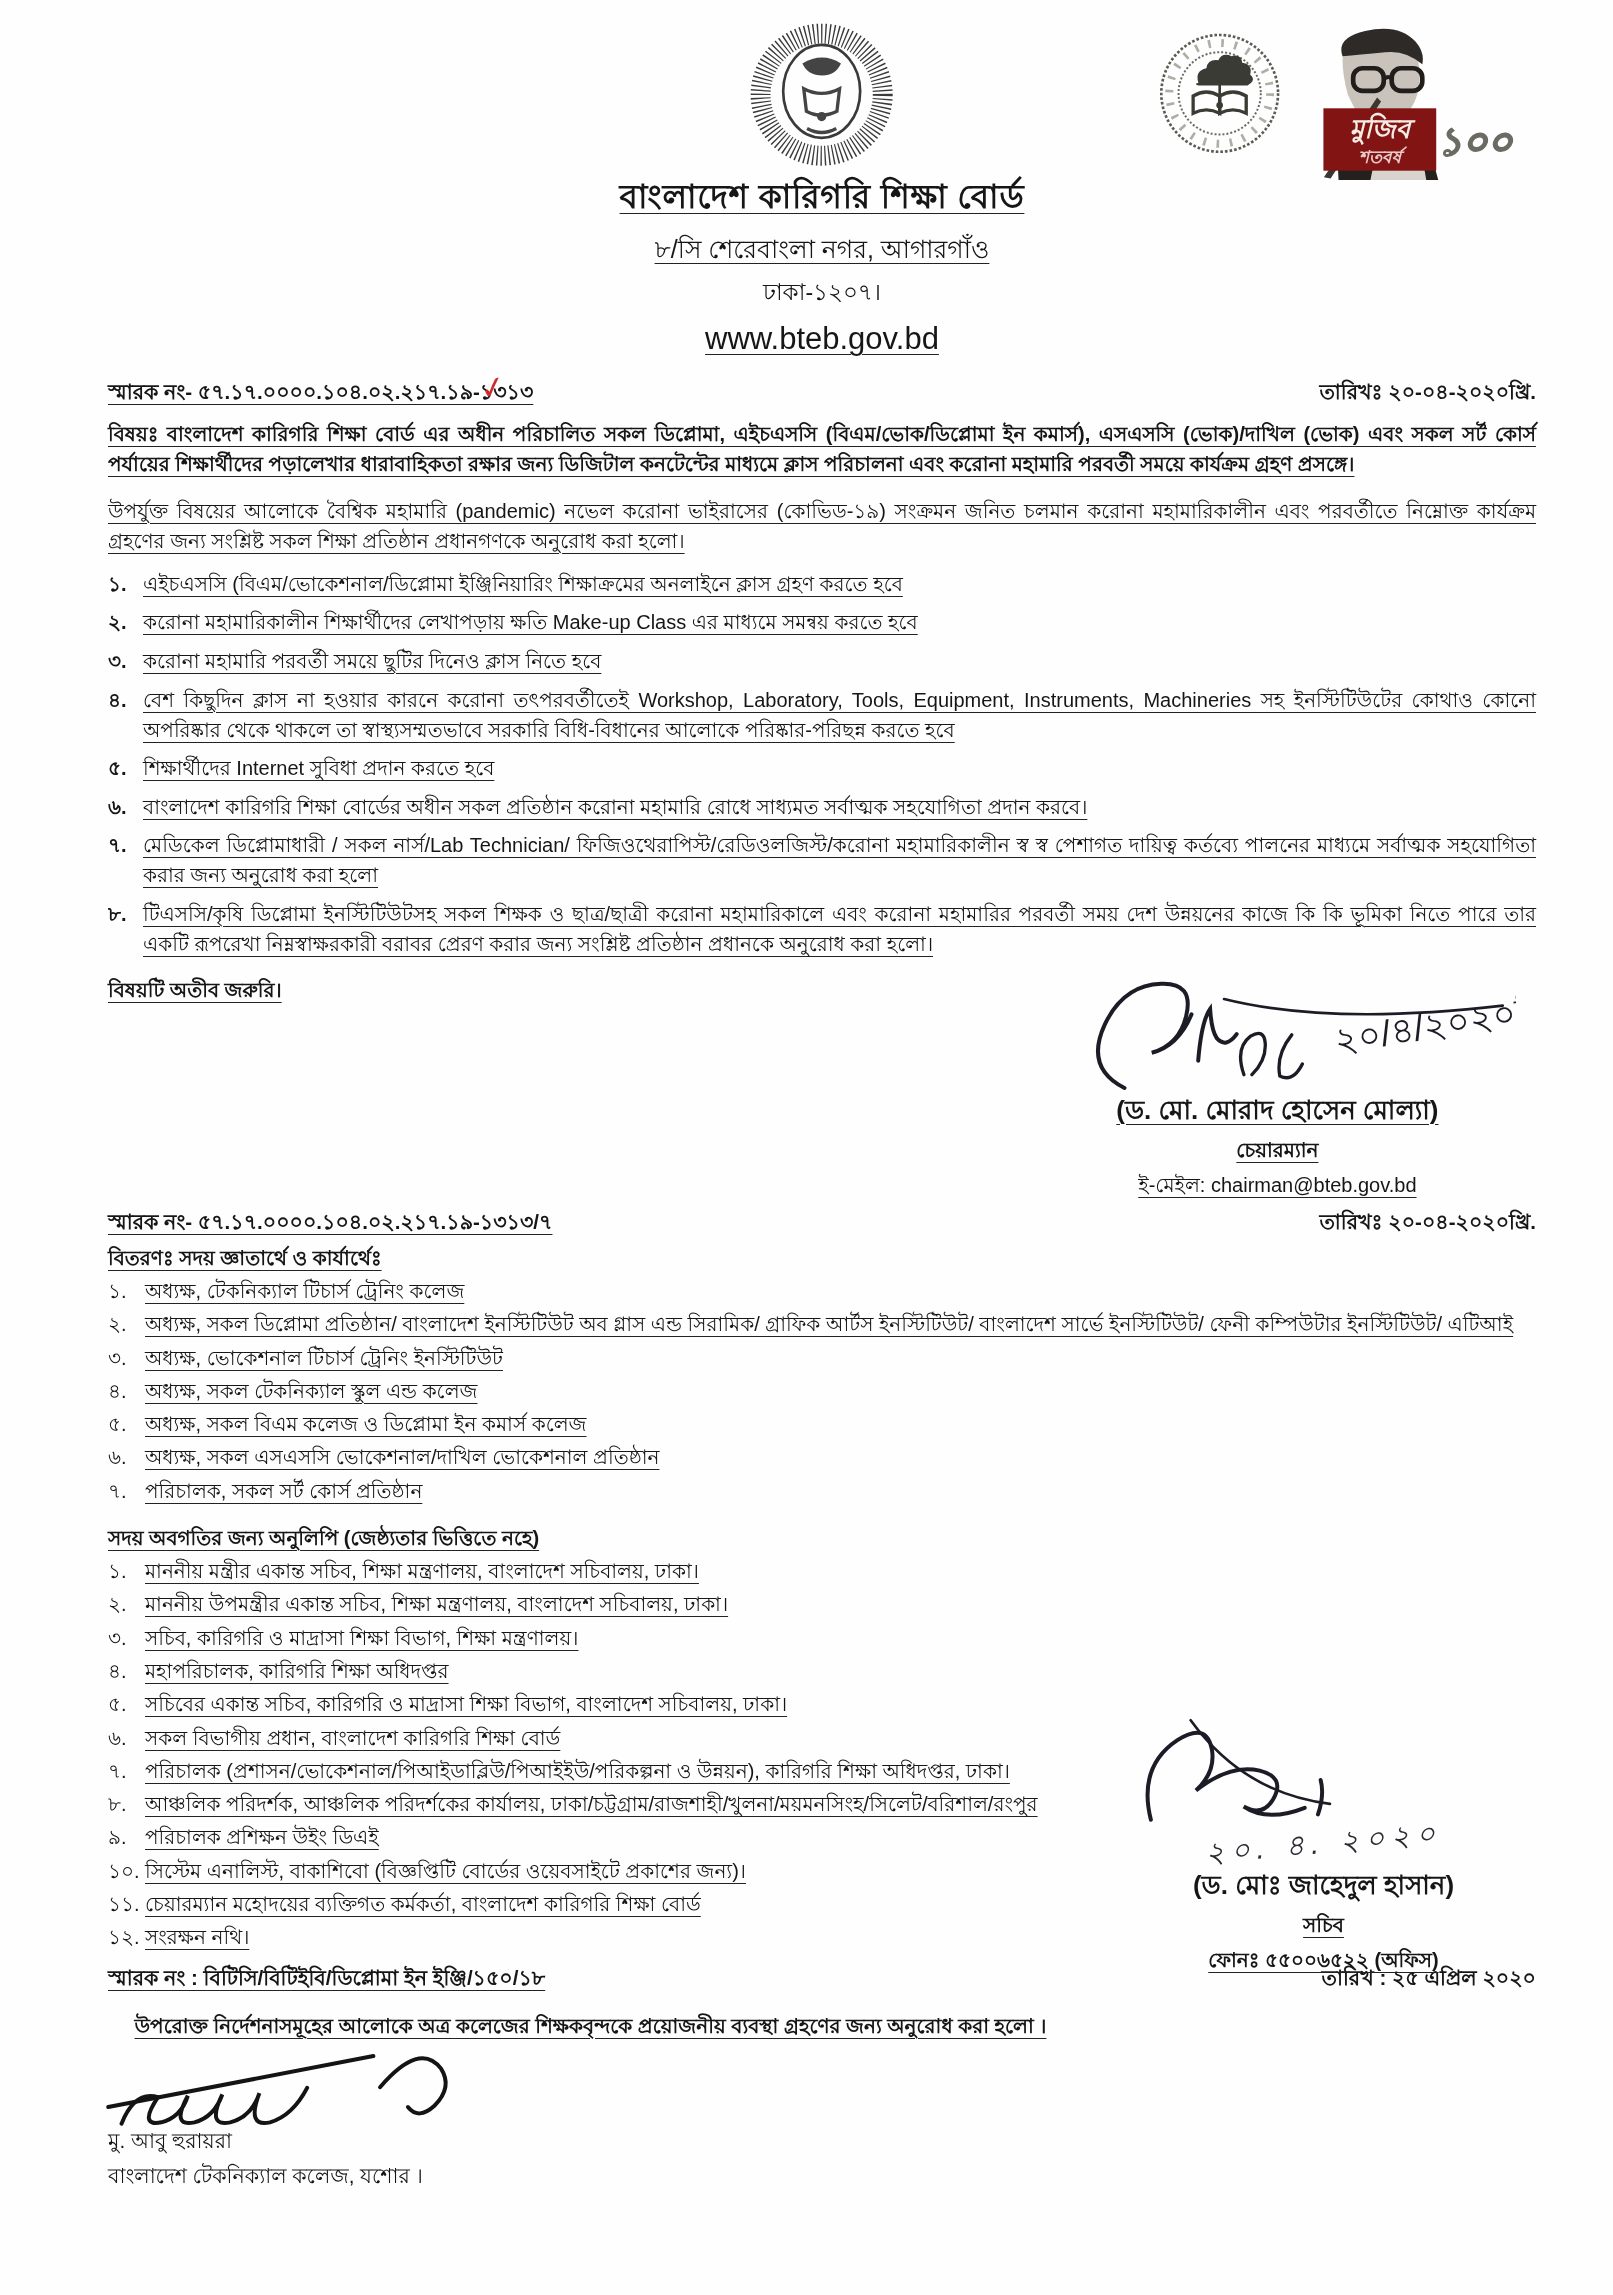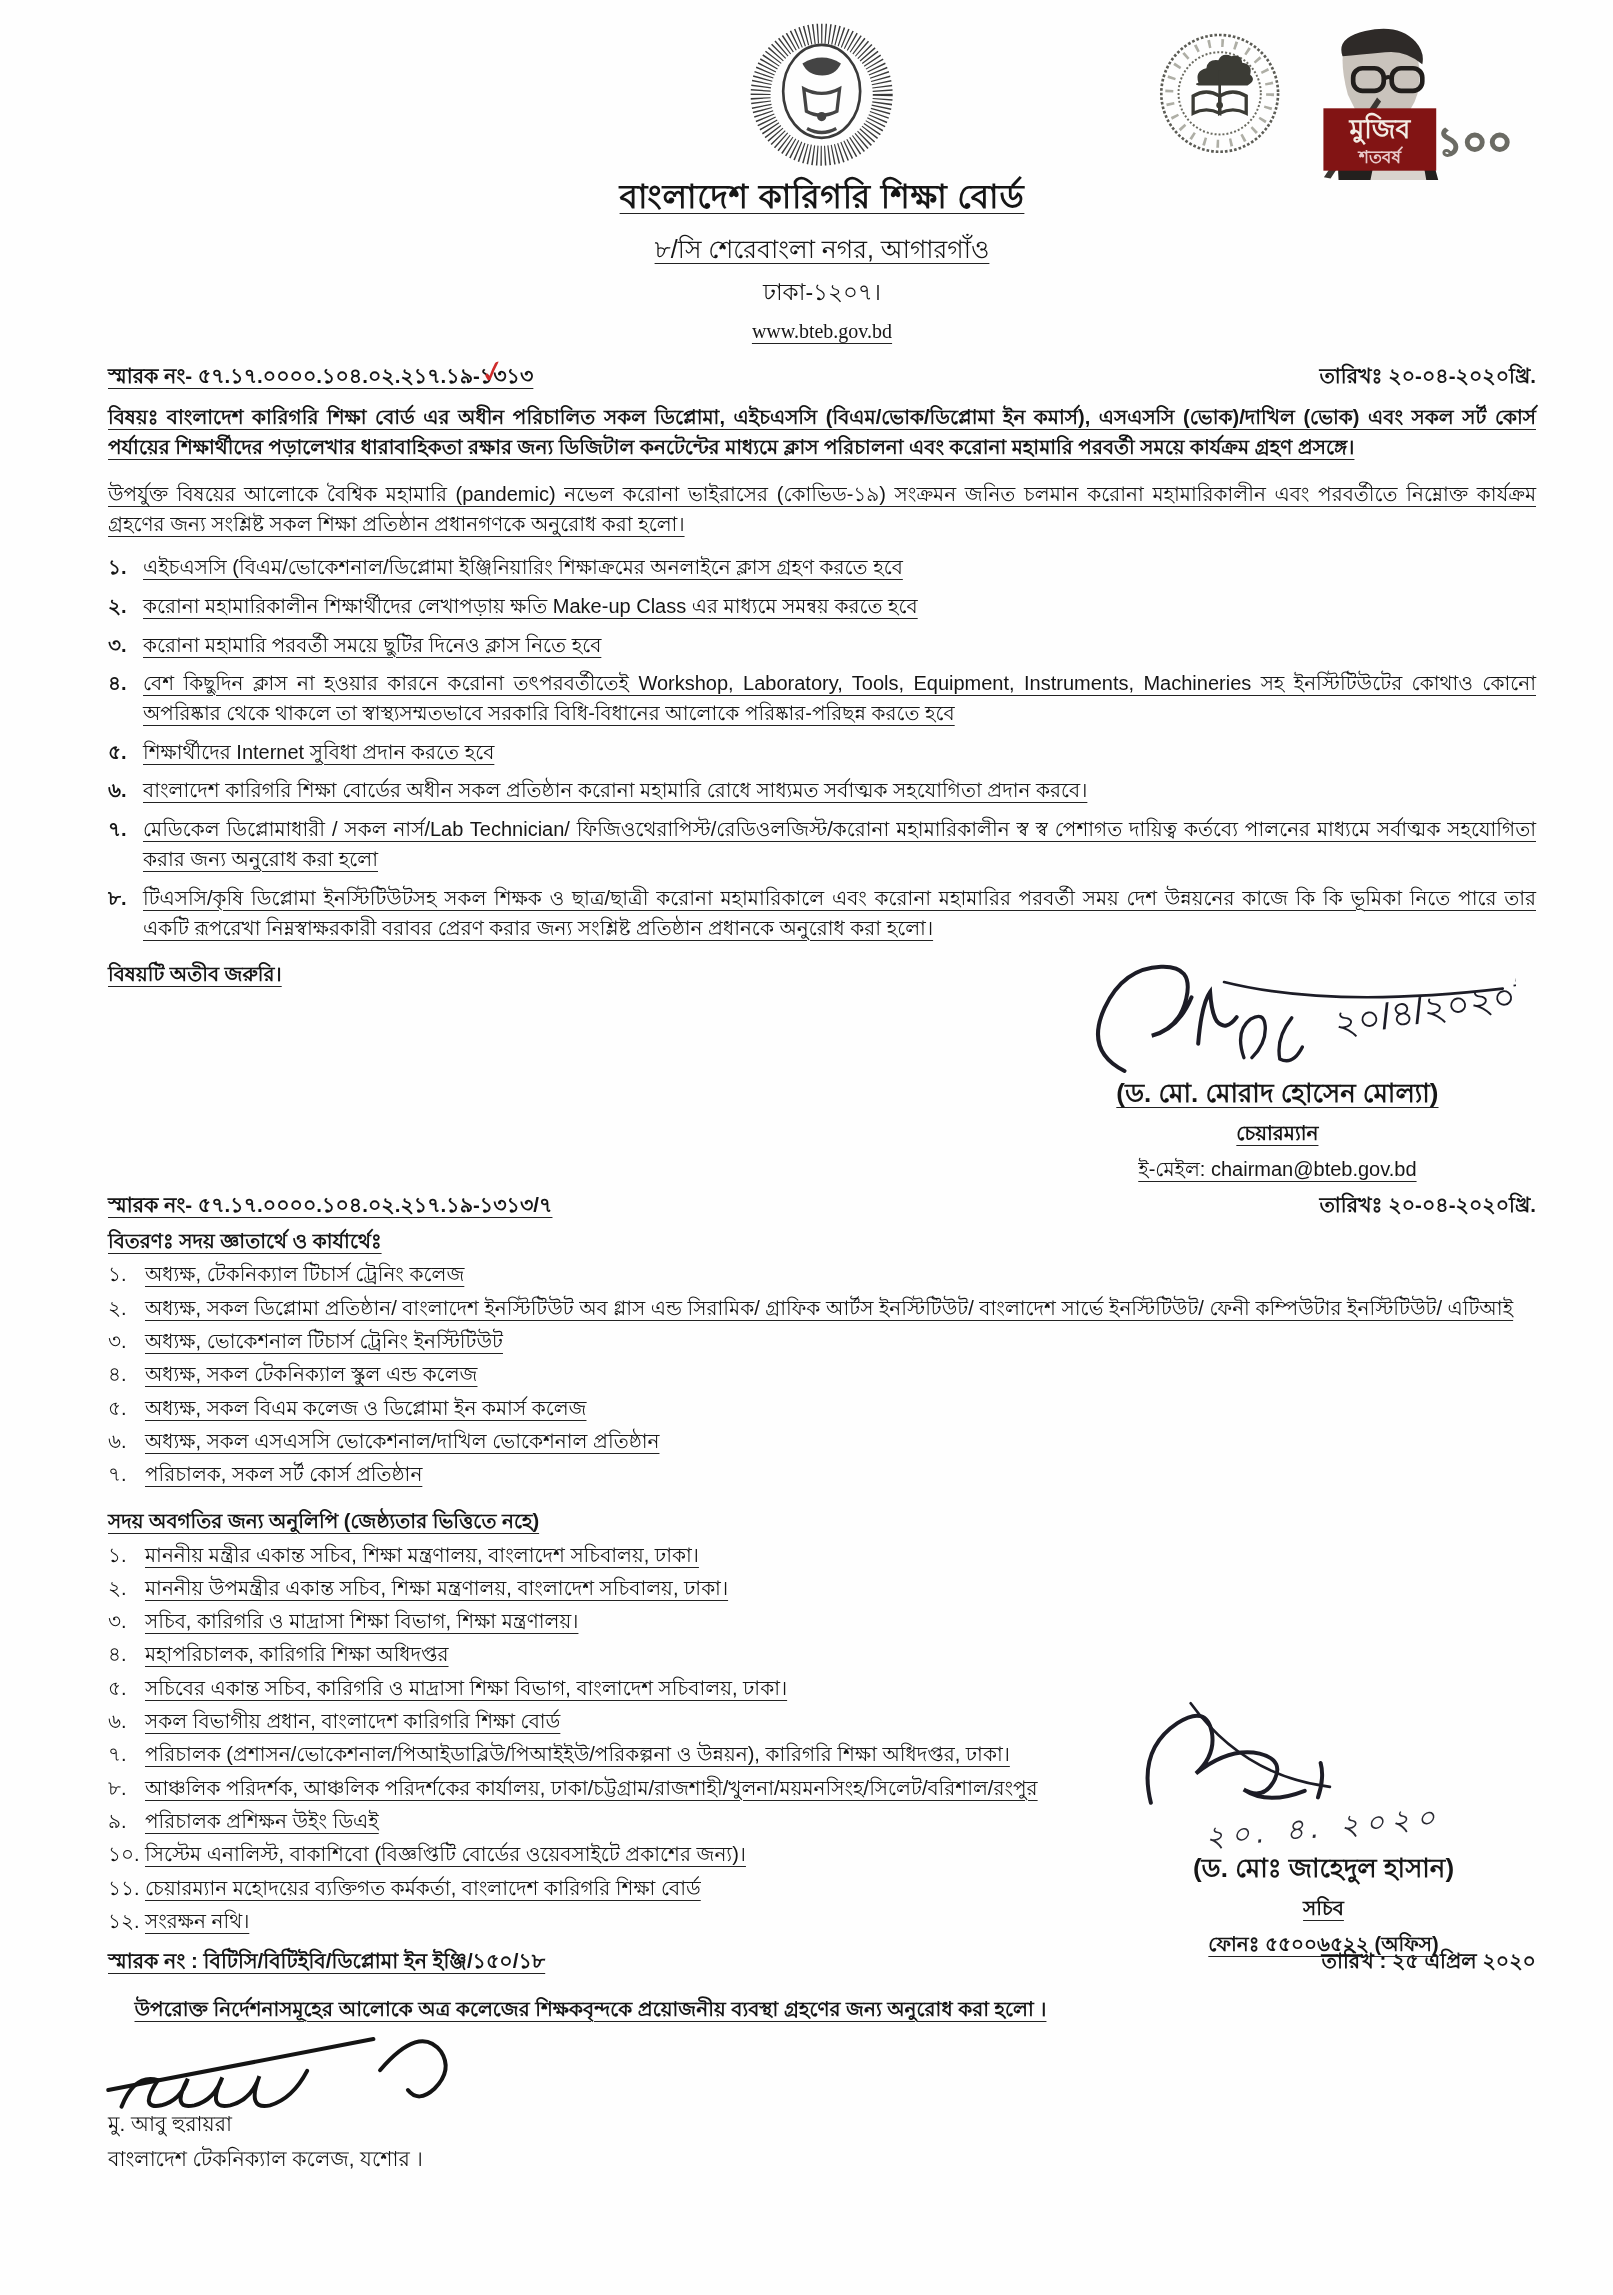--- a/index.html
+++ b/index.html
@@ -7,25 +7,25 @@
     position:relative; width:1614px; height:2295px; margin:0 auto;
     background:#fefefe; color:#161616; overflow:hidden;
     font-family:"Liberation Sans","DejaVu Sans",sans-serif;
     font-size:20px; line-height:1.5; box-sizing:border-box;
     padding:14.6px 78px 20px 108px;
   }
   .u{text-decoration:underline; text-decoration-thickness:1.3px; text-underline-offset:4.6px; text-decoration-color:#222;}
   
   .header{position:relative; text-align:center;}
   .seal-wrap{display:inline-block; margin-top:2.7px;}
-  .logos-right{position:absolute; right:26.5px; top:12px; display:flex; gap:16px; align-items:flex-start;}
+  .logos-right{position:absolute; right:26.5px; top:12px; display:flex; gap:16px; align-items:flex-start;font-style:italic;}
   .org-title{font-size:33px; font-weight:bold; letter-spacing:0.7px; margin-top:-9.3px;}
   .org-addr{font-size:25px; margin-top:9.3px;}
   .org-addr2{font-size:23px; margin-top:6.6px;}
-  .website{font-size:20px; margin-top:6.6px; font-family:Liberation Serif, serif;}
+  .website{font-size:31px; margin-top:6.6px; font-family:Liberation Sans, sans-serif;}
   
   .row{display:flex; justify-content:space-between; align-items:flex-start;}
   .memo1{margin-top:14.6px; position:relative;}
   .memo-label,.memo-date{font-size:20.6px; font-weight:bold;}
   .red-check{position:absolute; left:372px; top:-12px; color:#cf2b2b; font-size:30.5px; transform:rotate(-12deg); font-weight:bold;}
   
   .subject{margin-top:10.6px; font-weight:bold; text-align:justify;}
   .intro{margin-top:17px; text-align:justify;}
   .directives{margin-top:13.3px;}
   .ditem{display:flex; margin-top:8.6px;}

